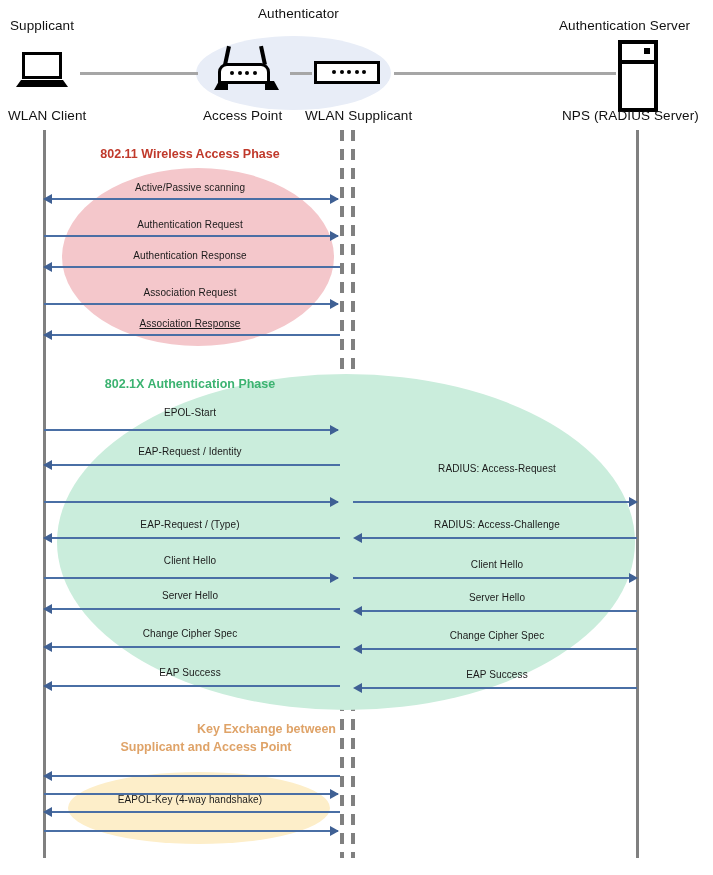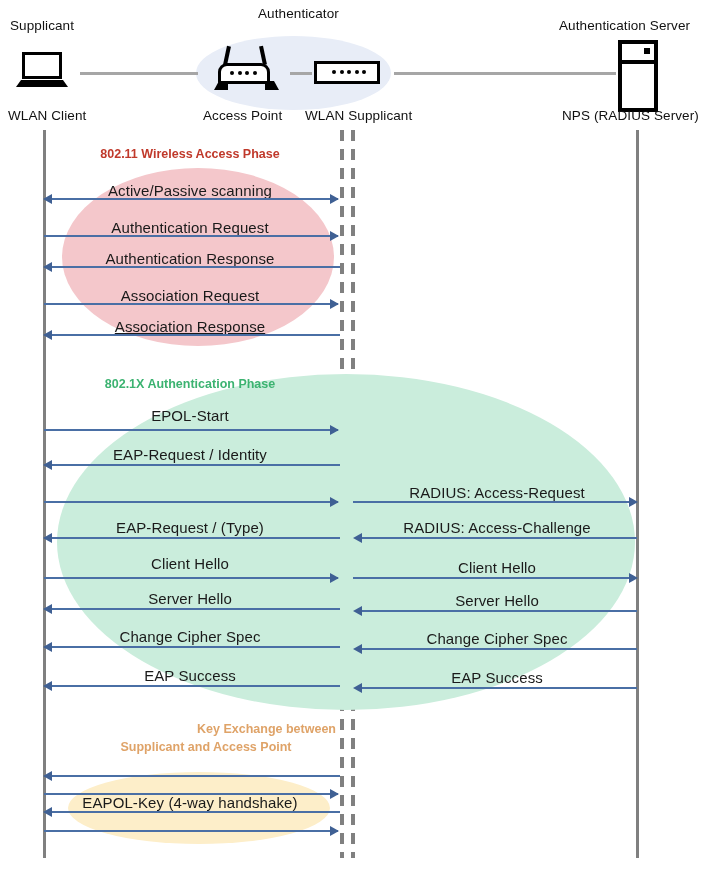--- a/index.html
+++ b/index.html
@@ -171,21 +171,21 @@
     position: absolute;
     width: 0; height: 0;
     border-top: 5px solid transparent;
     border-bottom: 5px solid transparent;
   }
   .arrowhead.right { border-left: 9px solid #3f6094; }
   .arrowhead.left  { border-right: 9px solid #3f6094; }
 
   .msg-label {
     position: absolute;
-    font-size: 15px;
+    font-size: 10px;
     color: #1a1a1a;
     white-space: nowrap;
     text-align: center;
     letter-spacing: 0.1px;
   }
 </style>
 </head>
 <body>
 
 <div id="canvas">
@@ -278,21 +278,21 @@
   <div class="msg-label" style="left:44px; top:407px; width:292px;">EPOL-Start</div>
   <div class="msg-line" style="left:44px; top:429px; width:294px;"></div>
   <div class="arrowhead right" style="left:330px; top:425px;"></div>
 
   <div class="msg-label" style="left:44px; top:446px; width:292px;">EAP-Request / Identity</div>
   <div class="msg-line" style="left:46px; top:464px; width:294px;"></div>
   <div class="arrowhead left" style="left:43px; top:460px;"></div>
 
   <div class="msg-line" style="left:44px; top:501px; width:294px;"></div>
   <div class="arrowhead right" style="left:330px; top:497px;"></div>
-  <div class="msg-label" style="left:355px; top:484px; width:284px;">RADIUS: Access-Request</div>
+  <div class="msg-label" style="left:355px; top:463px; width:284px;">RADIUS: Access-Request</div>
   <div class="msg-line" style="left:353px; top:501px; width:282px;"></div>
   <div class="arrowhead right" style="left:629px; top:497px;"></div>
 
   <div class="msg-label" style="left:44px; top:519px; width:292px;">EAP-Request / (Type)</div>
   <div class="msg-line" style="left:46px; top:537px; width:294px;"></div>
   <div class="arrowhead left" style="left:43px; top:533px;"></div>
   <div class="msg-label" style="left:355px; top:519px; width:284px;">RADIUS: Access-Challenge</div>
   <div class="msg-line" style="left:357px; top:537px; width:280px;"></div>
   <div class="arrowhead left" style="left:353px; top:533px;"></div>
 

